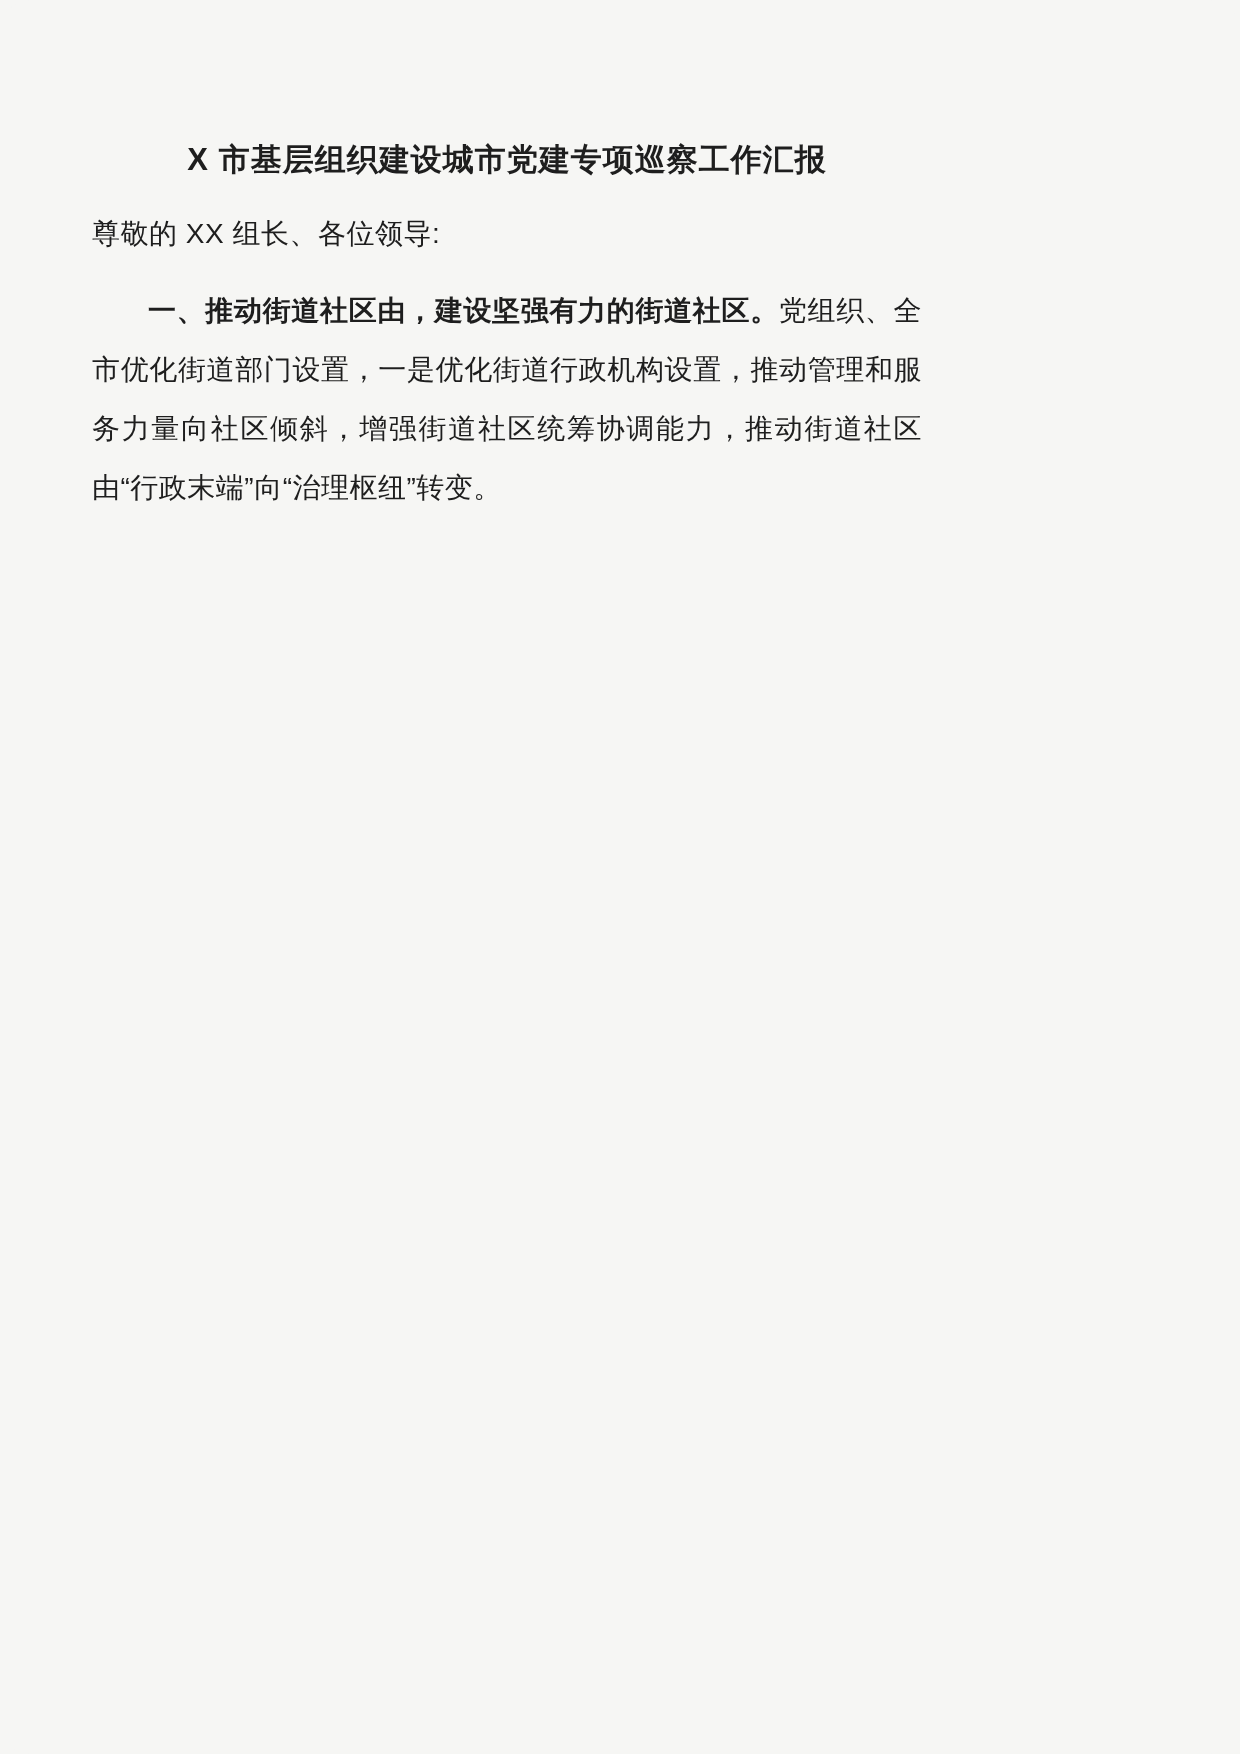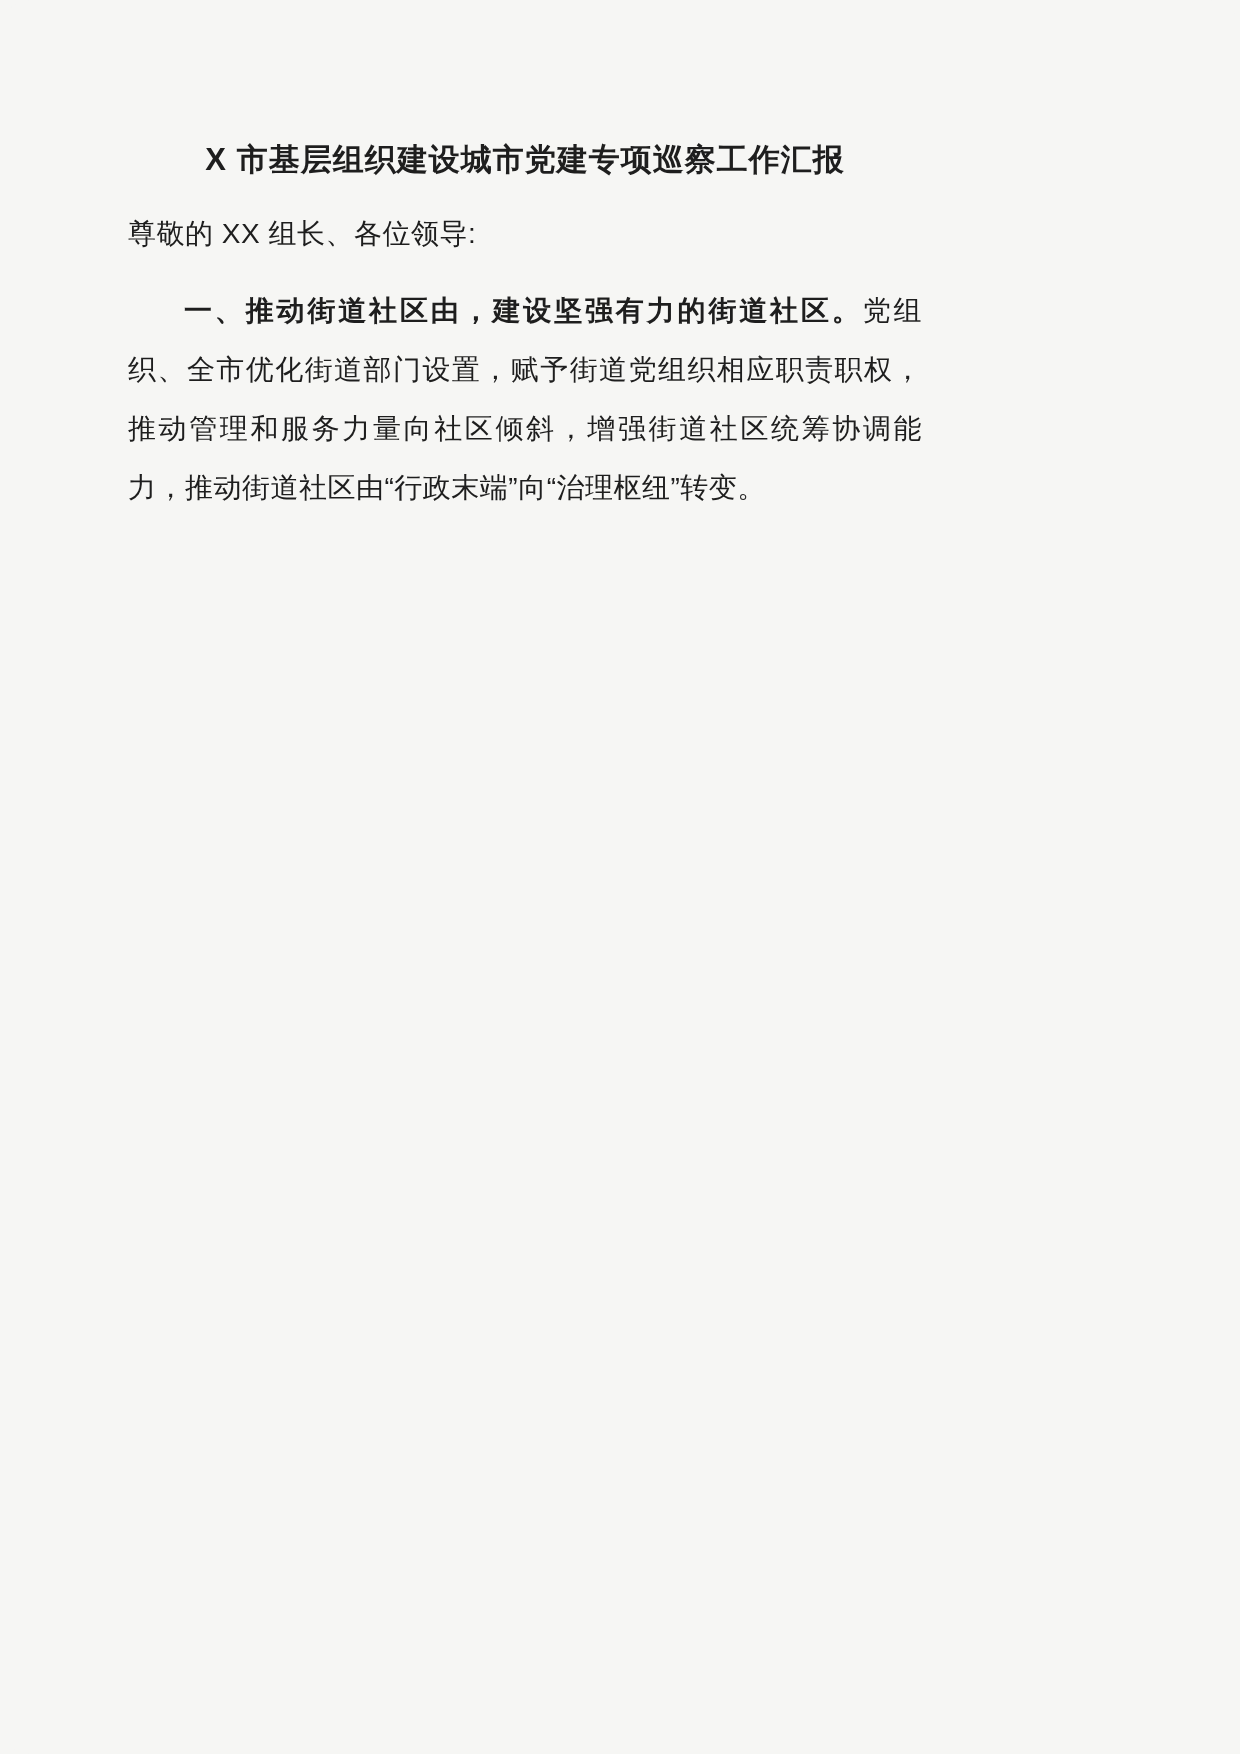--- a/index.html
+++ b/index.html
@@ -6,21 +6,21 @@
     margin: 0;
     padding: 0;
     background: #f6f6f4;
   }
   .page {
     position: relative;
     width: 1240px;
     height: 1754px;
     box-sizing: border-box;
     background: #f6f6f4;
-    padding: 138px 300px 60px 110px;
+    padding: 138px 300px 60px 74px;
     font-family: "Liberation Sans", "DejaVu Sans", sans-serif;
     color: #1e1e1e;
     overflow: hidden;
     border-radius: 31px;
   }
   .doc-title {
     font-size: 31px;
     font-weight: bold;
     text-align: center;
     margin: 0 0 22px 0;
@@ -48,16 +48,16 @@
 <body>
 
 <div class="page">
   <h1 class="doc-title">X 市基层组织建设城市党建专项巡察工作汇报</h1>
 
   <div class="doc-body">
     <p class="no-indent">尊敬的 XX 组长、各位领导:</p>
 
 
 
-    <p><span class="lead-bold">一、推动街道社区由，建设坚强有力的街道社区。</span><span>党组织、全市优化街道部门设置，赋予街道党组织相应职责职权，推动管理和服务力量向社区倾斜，增强街道社区统筹协调能力，推动街道社区由“行政末端”向“治理枢纽”转变。</span></p>
+    <p><span class="lead-bold">一、推动街道社区由，建设坚强有力的街道社区。</span><span>党组织、全市优化街道部门设置，一是优化街道行政机构设置，推动管理和服务力量向社区倾斜，增强街道社区统筹协调能力，推动街道社区由“行政末端”向“治理枢纽”转变。</span></p>
 
   </div>
 </div>
 
 </body></html>

